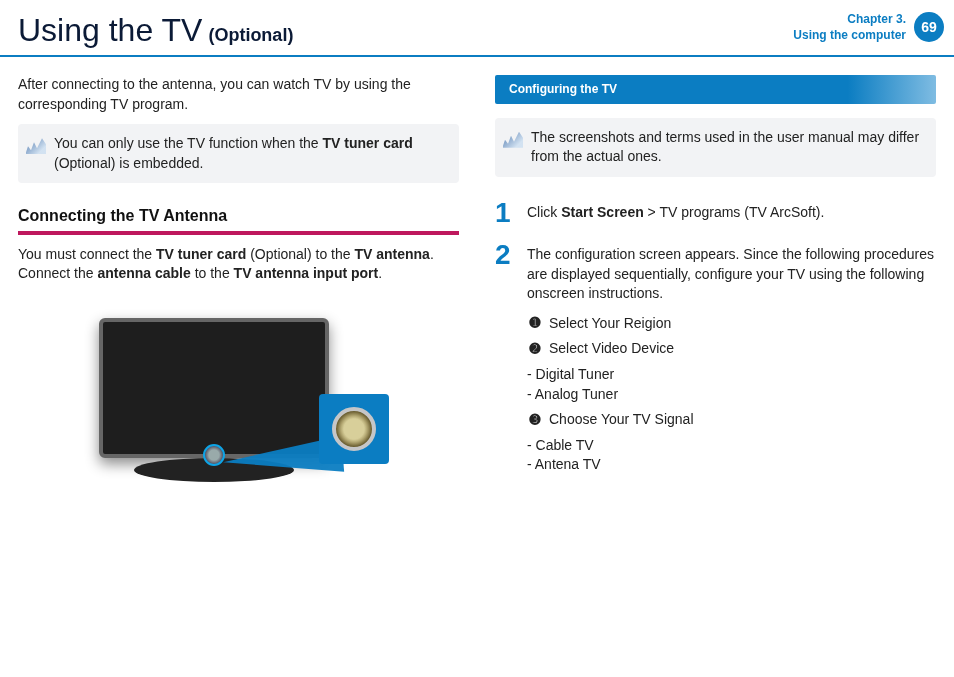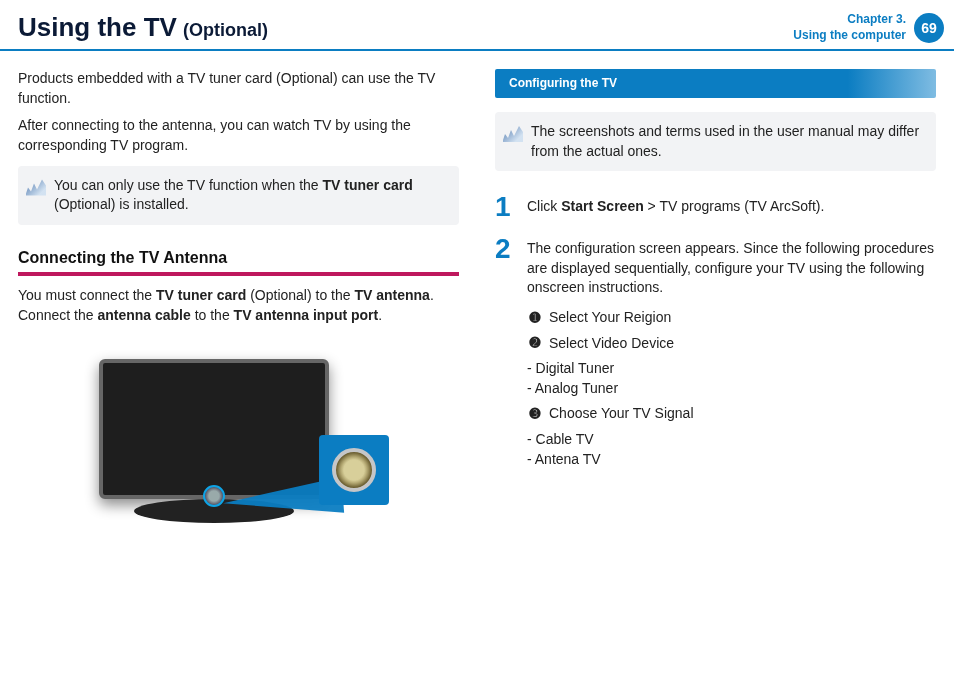--- a/index.html
+++ b/index.html
@@ -17,32 +17,32 @@
     align-items: flex-start;
     padding: 12px 10px 6px 18px;
     border-bottom: 2px solid #0b7dc2;
   }
   .header-left {
     display: flex;
     align-items: baseline;
     gap: 6px;
   }
   .title-main {
-    font-size: 26px;
-    font-weight: 700;
+    font-size: 32px;
+    font-weight: 400;
     color: #0b1a36;
   }
   .title-sub {
     font-size: 18px;
     font-weight: 700;
     color: #0b1a36;
   }
   .header-right {
     display: flex;
-    align-items: flex-end;
+    align-items: flex-start;
     gap: 8px;
   }
   .chapter-box {
     text-align: right;
     color: #0b7dc2;
     font-size: 12px;
     font-weight: 700;
     line-height: 1.3;
   }
   .page-badge {
@@ -213,25 +213,24 @@
       <div>Chapter 3.</div>
       <div>Using the computer</div>
     </div>
     <div class="page-badge">69</div>
   </div>
 </div>
 
 <div class="columns">
 
   <div class="col">
-    <p class="para">Products embedded with a TV tuner card (Optional) can use the TV function.</p>
     <p class="para">After connecting to the antenna, you can watch TV by using the corresponding TV program.</p>
 
     <div class="note-box">
-      <span>You can only use the TV function when the </span><b>TV tuner card</b><span> (Optional) is installed.</span>
+      <span>You can only use the TV function when the </span><b>TV tuner card</b><span> (Optional) is embedded.</span>
     </div>
 
     <div class="section-sub">Connecting the TV Antenna</div>
 
     <p class="para">
       <span>You must connect the </span><b>TV tuner card</b><span> (Optional) to the </span><b>TV antenna</b><span>. Connect the </span><b>antenna cable</b><span> to the </span><b>TV antenna input port</b><span>.</span>
     </p>
 
     <div class="image-placeholder">
       <div class="monitor"></div>

